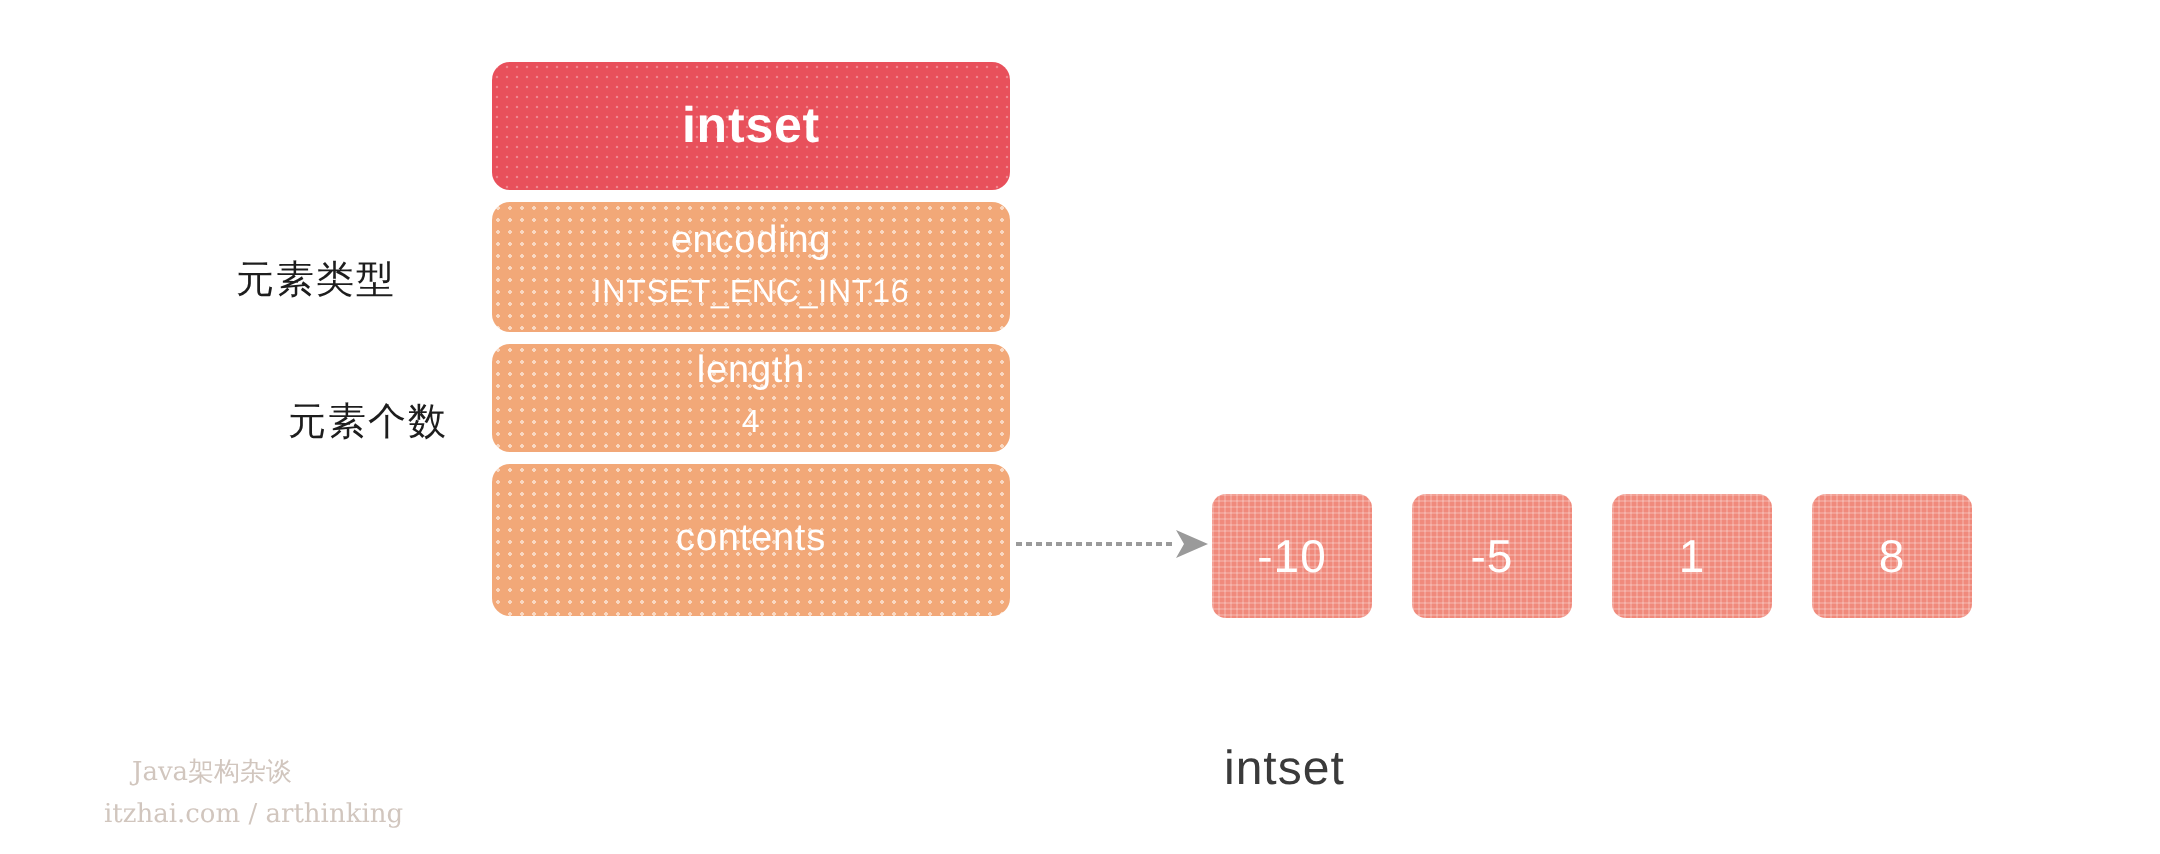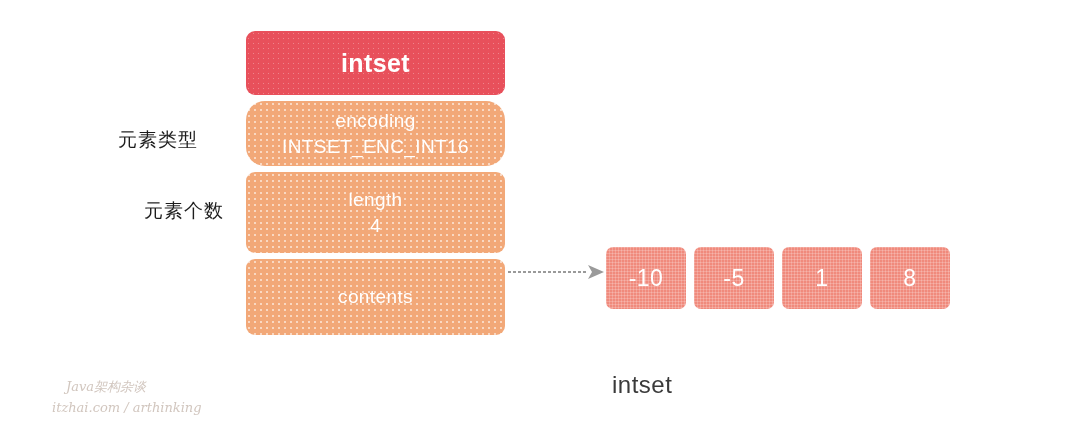--- a/index.html
+++ b/index.html
@@ -65,49 +65,49 @@
   }
 
   .struct-box.field {
     background-color: #f2a878;
     background-image:
       radial-gradient(rgba(255,255,255,0.55) 0.8px, transparent 0.9px);
     background-size: 6px 6px;
     margin-bottom: 6px;
   }
 
-  #box-encoding { height: 65px; border-radius: 19px; }
-  #box-length   { height: 81px; text-align: center; }
+  #box-encoding { height: 65px; }
+  #box-length   { height: 54px; text-align: center; }
   #box-contents { height: 76px; margin-bottom: 0; }
 
   .field-name {
     font-size: 19px;
     line-height: 26px;
   }
   .field-value {
-    font-size: 19px;
+    font-size: 16px;
     line-height: 26px;
   }
 
   
   .arrow {
     position: absolute;
     left: 508px;
     top: 264px;
     width: 96px;
     height: 16px;
   }
 
   
   .array {
     position: absolute;
     left: 606px;
     top: 247px;
     display: flex;
-    gap: 8px;
+    gap: 20px;
   }
   .cell {
     width: 80px;
     height: 62px;
     box-sizing: border-box;
     border-radius: 7px;
     background-color: #f08a7c;
     background-image:
       linear-gradient(rgba(255,255,255,0.20) 1px, transparent 1px),
       linear-gradient(90deg, rgba(255,255,255,0.20) 1px, transparent 1px);
@@ -130,21 +130,20 @@
     letter-spacing: 0.5px;
   }
 
   
   .watermark {
     position: absolute;
     left: 66px;
     top: 376px;
     color: #cfc3bb;
     font-family: "DejaVu Serif", "Liberation Serif", serif;
-    font-style: italic;
     font-size: 13px;
     line-height: 21px;
     white-space: nowrap;
     opacity: 0.95;
   }
   .watermark .wm-line2 {
     margin-left: -14px;
     display: block;
     text-align: right;
   }

